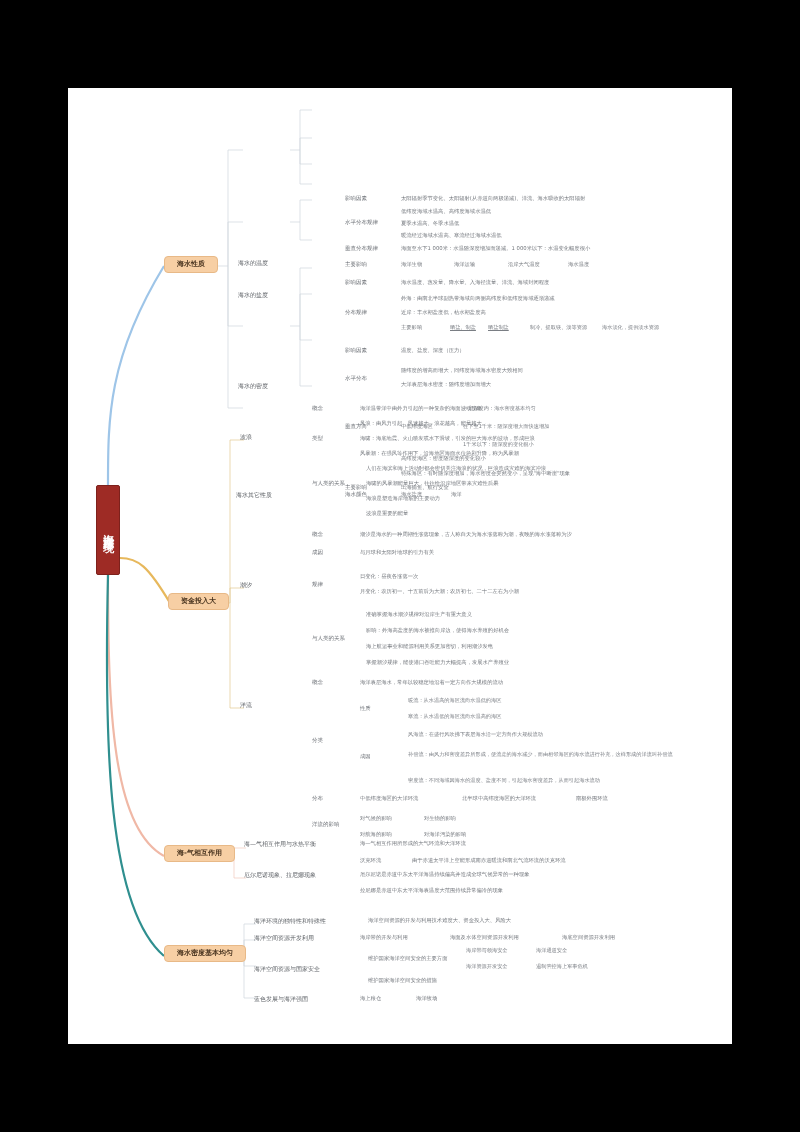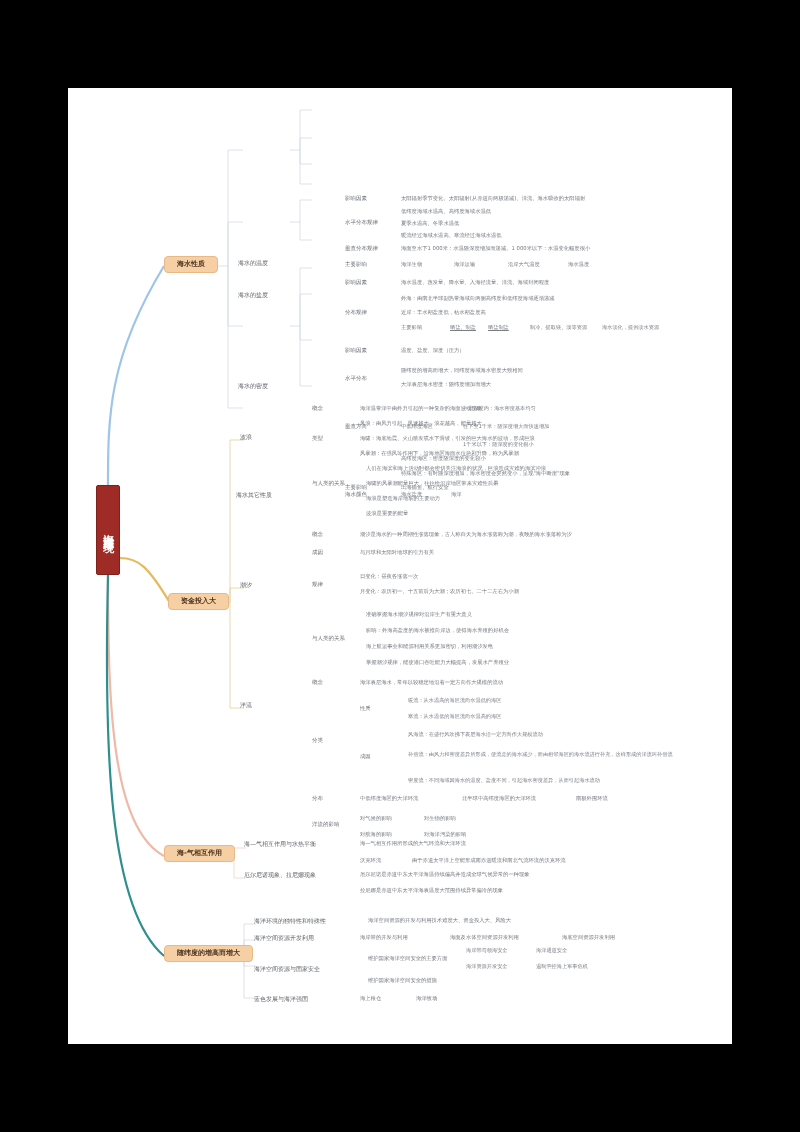--- a/index.html
+++ b/index.html
@@ -194,21 +194,21 @@
 
     <div class="node lvl2" style="left:176px;top:753px;">海—气相互作用与水热平衡</div>
     <div class="node lvl4" style="left:292px;top:753px;">海—气相互作用所形成的大气环流和大洋环流</div>
     <div class="node lvl4" style="left:292px;top:770px;">沃克环流</div>
     <div class="node lvl4" style="left:344px;top:770px;">由于赤道太平洋上空能形成南赤道暖流和南北气流环流的沃克环流</div>
 
     <div class="node lvl2" style="left:176px;top:784px;">厄尔尼诺现象、拉尼娜现象</div>
     <div class="node lvl4" style="left:292px;top:784px;">厄尔尼诺是赤道中东太平洋海温持续偏高并造成全球气候异常的一种现象</div>
     <div class="node lvl4" style="left:292px;top:800px;">拉尼娜是赤道中东太平洋海表温度大范围持续异常偏冷的现象</div>
 
-    <div class="node lvl1" style="left:96px;top:857px;">随纬度的增高而增大</div>
+    <div class="node lvl1" style="left:96px;top:857px;">海水密度基本均匀</div>
 
     <div class="node lvl2" style="left:186px;top:830px;">海洋环境的独特性和特殊性</div>
     <div class="node lvl4" style="left:300px;top:830px;">海洋空间资源的开发与利用技术难度大、资金投入大、风险大</div>
 
     <div class="node lvl2" style="left:186px;top:847px;">海洋空间资源开发利用</div>
     <div class="node lvl4" style="left:292px;top:847px;">海岸带的开发与利用</div>
     <div class="node lvl4" style="left:382px;top:847px;">海面及水体空间资源开发利用</div>
     <div class="node lvl4" style="left:494px;top:847px;">海底空间资源开发利用</div>
 
     <div class="node lvl2" style="left:186px;top:878px;">海洋空间资源与国家安全</div>

